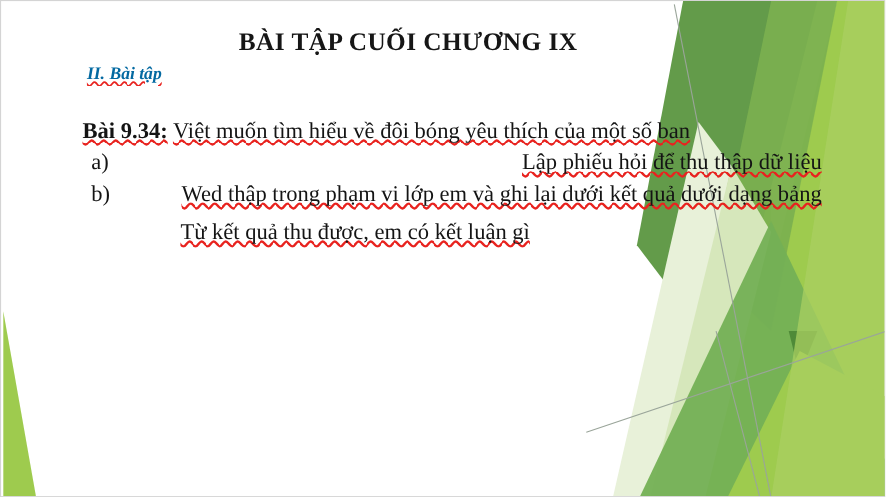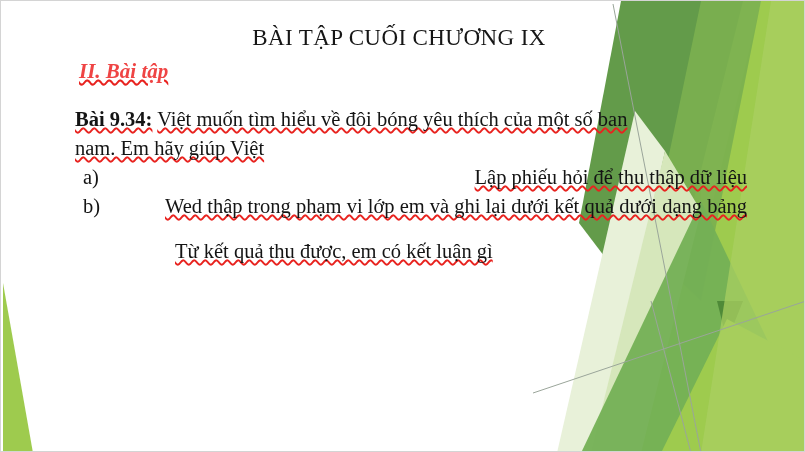--- a/index.html
+++ b/index.html
@@ -38,36 +38,35 @@
     width: 805px;
     height: 452px;
   }
 
   .slide-title {
     position: absolute;
     top: 24px;
     left: 0;
     width: 740px;
     text-align: center;
-    font-weight: normal;
+    font-weight: bold;
     font-size: 23px;
     letter-spacing: 0.4px;
     color: #161616;
     font-family: "Liberation Serif", "DejaVu Serif", serif;
-    margin-left: 28px;
   }
 
   .section-heading {
     position: absolute;
     top: 58px;
     left: 78px;
     font-weight: bold;
     font-style: italic;
-    font-size: 21px;
-    color: #ef4444;
+    font-size: 16px;
+    color: #0369a1;
   }
 
   .body-block {
     position: absolute;
     top: 104px;
     left: 74px;
     width: 672px;
     font-size: 20.5px;
     line-height: 29px;
     color: #141414;
@@ -96,21 +95,21 @@
     width: 36px;
     flex: 0 0 36px;
     padding-left: 8px;
     box-sizing: border-box;
   }
   .list-text {
     flex: 1 1 auto;
     text-align: right;
   }
   .sub-line {
-    margin: 16px;
+    margin: 5px;
     padding-left: 84px;
   }
 
   
   .sp {
     text-decoration: underline wavy #e8231f;
     text-decoration-skip-ink: none;
     -webkit-text-decoration: underline wavy #e8231f;
     text-underline-offset: 1px;
   }
@@ -161,23 +160,20 @@
     <div class="section-heading">
       <span class="ul-sp">II. Bài tập</span>
     </div>
 
     <div class="body-block">
 
       <p class="para">
         <span class="lead sp">Bài 9.34:</span>
         <span class="sp">Việt muốn tìm hiểu về đôi bóng yêu thích của một số ban</span>
       </p>
-      <p class="para">
-        <span class="sp">nam. Em hãy giúp Việt</span>
-      </p>
 
       <div class="list">
 
         <div class="list-row">
           <span class="list-marker">a)</span>
           <span class="list-text sp">Lập phiếu hỏi để thu thập dữ liệu</span>
         </div>
 
         <div class="list-row">
           <span class="list-marker">b)</span>

